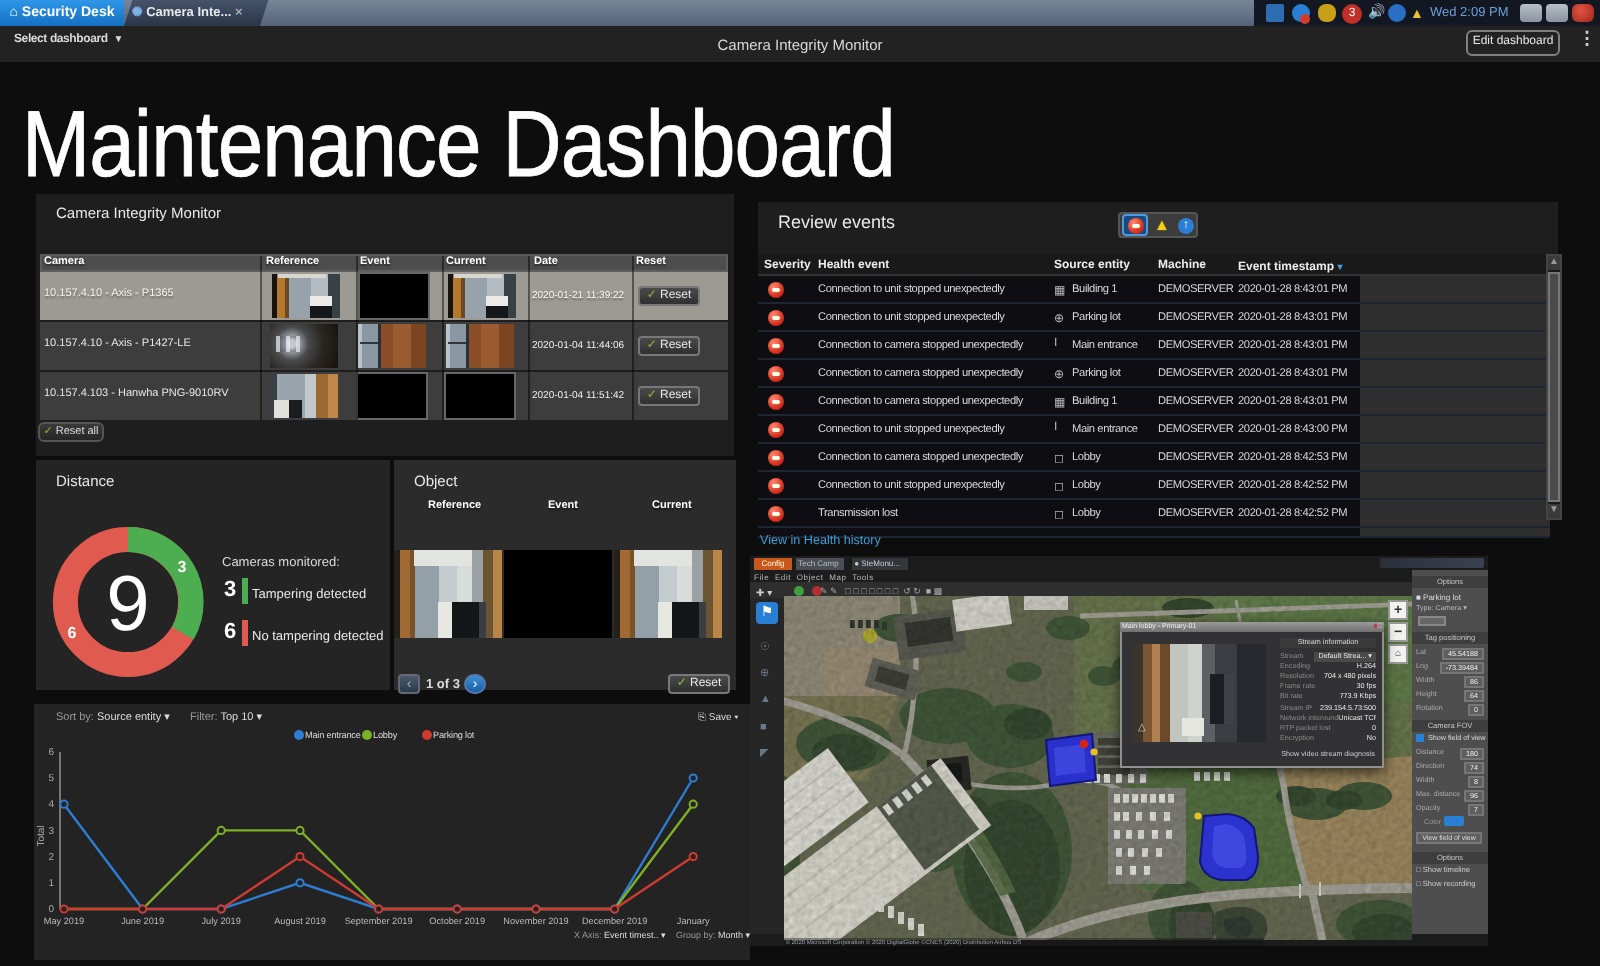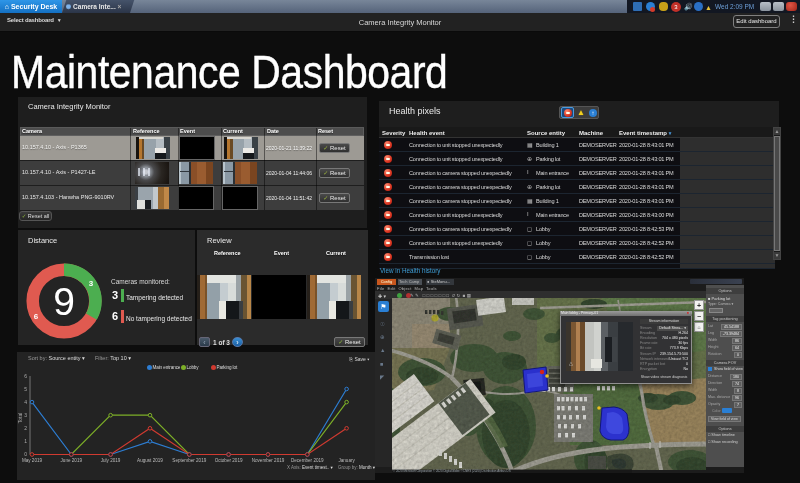--- a/index.html
+++ b/index.html
@@ -125,21 +125,21 @@
 <div class="abs" style="left:111px;top:278px;color:#dadada;font-size:6.5px">Cameras monitored:</div>
 <div class="abs" style="left:112px;top:289px;color:#fff;font-size:11px;font-weight:bold">3</div>
 <div class="abs" style="left:121px;top:289px;width:2.5px;height:13px;background:#4cae50"></div>
 <div class="abs" style="left:126px;top:294px;color:#e8e8e8;font-size:6.5px">Tampering detected</div>
 <div class="abs" style="left:112px;top:310px;color:#fff;font-size:11px;font-weight:bold">6</div>
 <div class="abs" style="left:121px;top:310px;width:2.5px;height:13px;background:#e05a50"></div>
 <div class="abs" style="left:126px;top:315px;color:#e8e8e8;font-size:6.5px">No tampering detected</div>
 </div>
 
 <div class="abs" style="left:197px;top:230px;width:171px;height:115px;background:#2b2b2b"></div>
-<div class="abs" style="left:207px;top:236px;color:#e8e8e8;font-size:7.5px">Review</div>
+<div class="abs" style="left:207px;top:236px;color:#e8e8e8;font-size:7.5px">Object</div>
 <div id="review">
 <div class="abs hdr" style="left:214px;top:250px">Reference</div>
 <div class="abs hdr" style="left:274px;top:250px">Event</div>
 <div class="abs hdr" style="left:326px;top:250px">Current</div>
 <div class="abs rimg" style="left:197px;top:275px"></div>
 <div class="abs" style="left:252px;top:275px;width:54px;height:44px;background:#000"></div>
 <div class="abs rimg" style="left:307px;top:275px"></div>
 <div class="abs" style="left:199px;top:337px;width:11px;height:10px;background:linear-gradient(#4a5a6a,#2a3a4a);border:1px solid #667;border-radius:2px;color:#9ab;font-size:7px;text-align:center;line-height:9px">‹</div>
 <div class="abs" style="left:213px;top:339px;color:#ddd;font-size:6.5px;font-weight:bold">1 of 3</div>
 <div class="abs" style="left:232px;top:337px;width:11px;height:10px;background:linear-gradient(#3a8fd4,#1a5fa4);border:1px solid #57a;border-radius:5px;color:#fff;font-size:7px;text-align:center;line-height:9px">›</div>
@@ -210,21 +210,21 @@
           <circle cx="290.3" cy="88.5" r="1.8"></circle>
           <circle cx="329.6" cy="62.3" r="1.8"></circle>
         </g>
 </g>
 </svg>
 <div class="abs" style="left:287px;top:465px;color:#999;font-size:4.5px">X Axis: <span style="color:#ddd">Event timest.. ▾</span></div>
 <div class="abs" style="left:338px;top:465px;color:#999;font-size:4.5px">Group by: <span style="color:#ddd">Month ▾</span></div>
 </div>
 
 <div class="abs" style="left:379px;top:101px;width:400px;height:26px;background:#1e1e1e"></div>
-<div class="abs" style="left:389px;top:106px;color:#e8e8e8;font-size:9px">Health pixels</div>
+<div class="abs" style="left:389px;top:106px;color:#e8e8e8;font-size:9px">Review events</div>
 <div id="health">
 
 <div class="abs" style="left:559px;top:106px;width:40px;height:13px;background:#3c3c3c;border:1px solid #555;border-radius:2px"></div>
 <div class="abs" style="left:561px;top:107px;width:13px;height:11px;background:#1a4a7e;border:1px solid #4a9ae0;border-radius:2px"></div>
 <div class="abs sev" style="left:564px;top:109px"></div>
 <div class="abs" style="left:577px;top:108px;color:#f0d020;font-size:8px;line-height:9px;text-shadow:0 0 1px #a80">▲</div>
 <div class="abs" style="left:589px;top:109px;width:8px;height:8px;background:#2a7fd4;border-radius:4px;color:#fff;font-size:6px;text-align:center;line-height:8px">↑</div>
 
 <div class="abs" style="left:379px;top:127px;width:396px;height:11px;background:#191919;border-bottom:1px solid #333"></div>
 <div class="abs hdr2" style="left:382px;top:130px">Severity</div>

